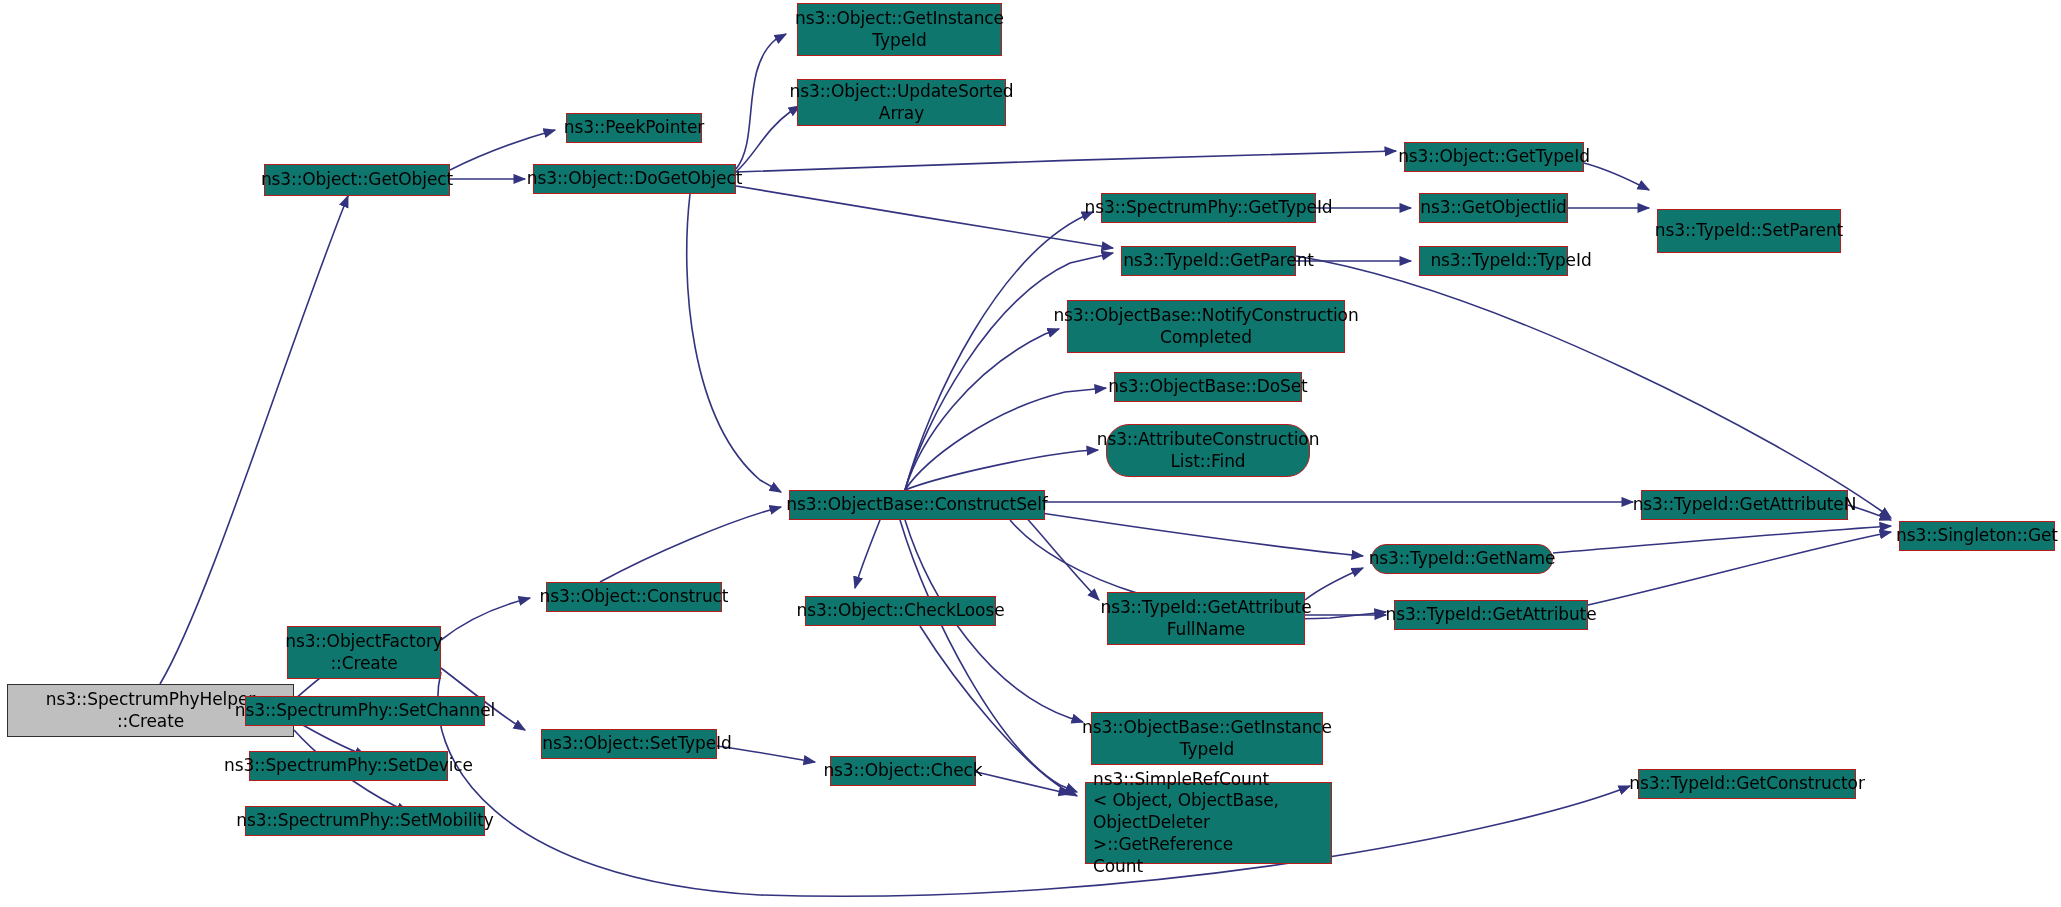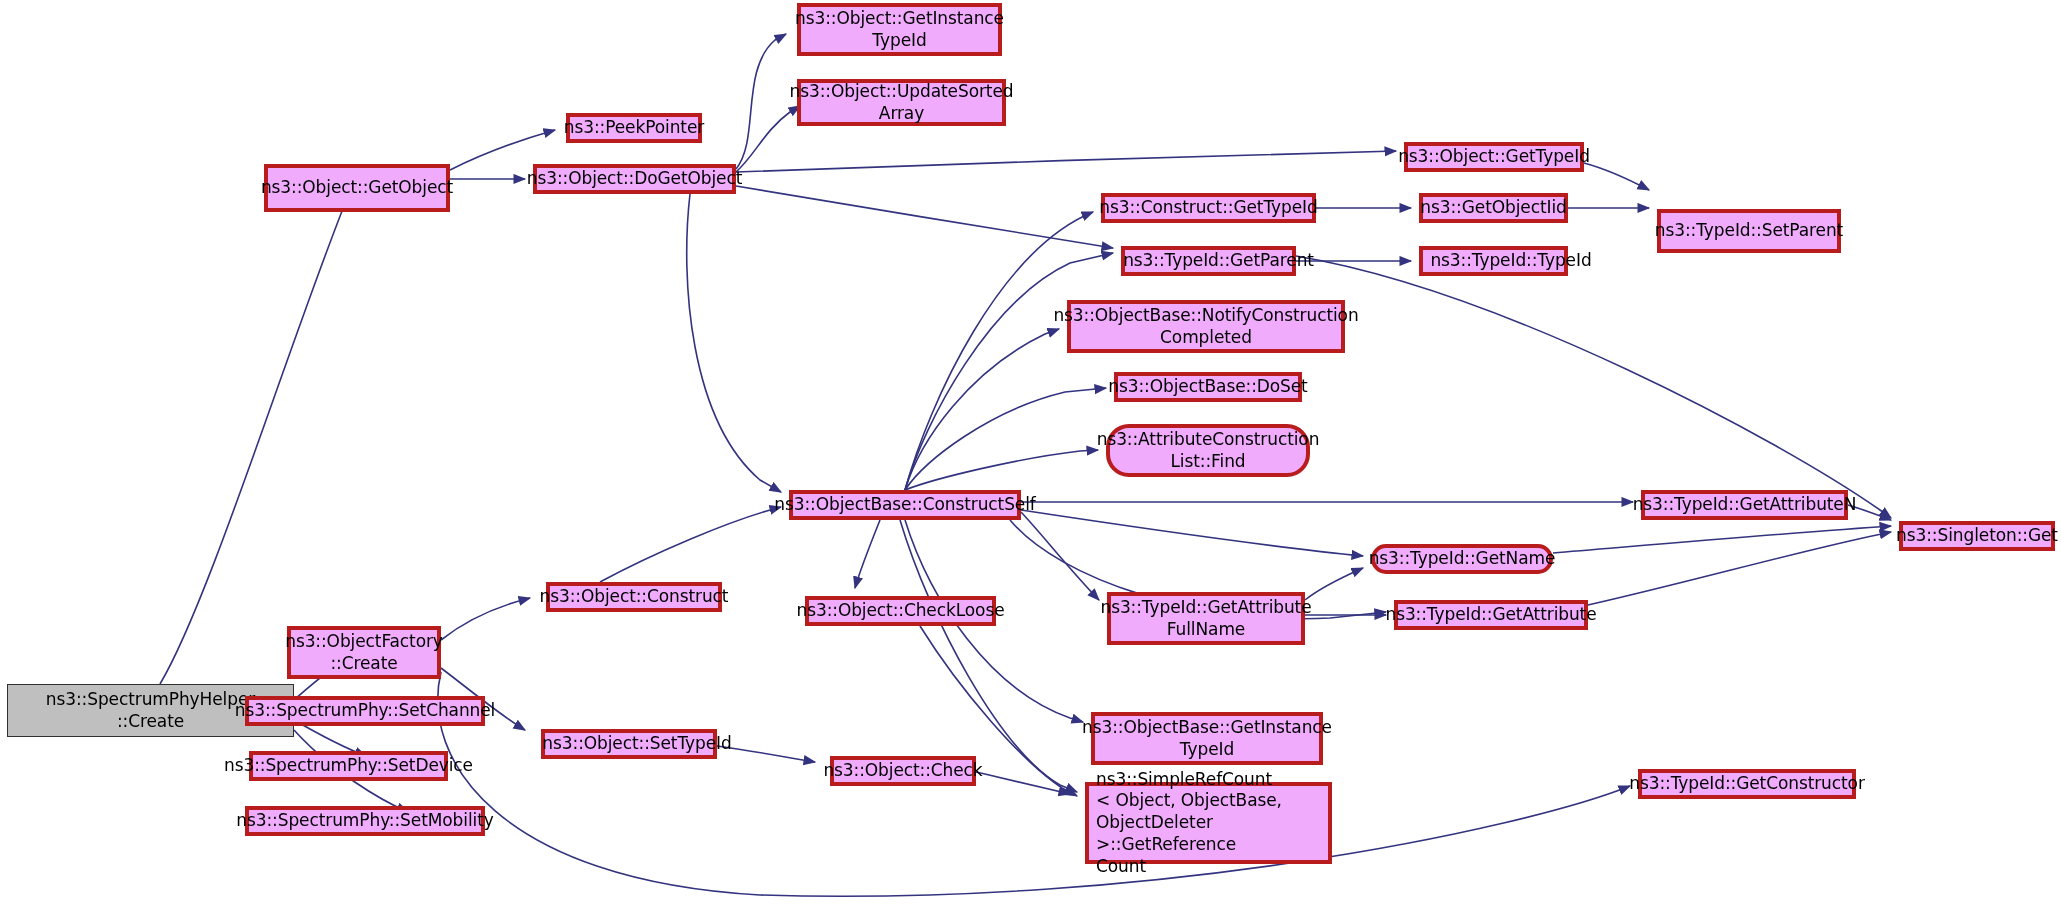--- a/index.html
+++ b/index.html
@@ -18,22 +18,22 @@
     position: absolute;
     left: 0;
     top: 0;
     width: 2061px;
     height: 907px;
     overflow: visible;
   }
   .node {
     position: absolute;
     box-sizing: border-box;
-    border: 4px solid #b91c1c;
-    background: #f0abfc;
+    border: 1px solid #b91c1c;
+    background: #0f766e;
     color: #000000;
     display: flex;
     align-items: center;
     justify-content: center;
     text-align: center;
     font-size: 17px;
     line-height: 1.28;
     white-space: pre-line;
     letter-spacing: -0.1px;
     padding: 0 4px;
@@ -98,39 +98,39 @@
         <path d="M 441,640 C 460,625 490,608 530,598" fill="none" stroke="#33337f" stroke-width="1.6" marker-end="url(#arrow)"></path>
         <path d="M 441,668 C 470,690 500,715 525,730" fill="none" stroke="#33337f" stroke-width="1.6" marker-end="url(#arrow)"></path>
         <path d="M 441,672 C 420,760 500,880 760,895 C 1150,907 1520,830 1630,786" fill="none" stroke="#33337f" stroke-width="1.6" marker-end="url(#arrow)"></path>
         <path d="M 717,746 C 760,752 790,758 815,762" fill="none" stroke="#33337f" stroke-width="1.6" marker-end="url(#arrow)"></path>
         <path d="M 976,772 C 1010,780 1045,788 1070,794" fill="none" stroke="#33337f" stroke-width="1.6" marker-end="url(#arrow)"></path>
       </g>
   </svg>
   <div id="node-layer">
       <div class="node highlight" style="left: 7px; top: 684px; width: 287px; height: 53px;">ns3::SpectrumPhyHelper
 ::Create</div>
-      <div class="node" style="left: 264px; top: 164px; width: 186px; height: 48px;">ns3::Object::GetObject</div>
+      <div class="node" style="left: 264px; top: 164px; width: 186px; height: 32px;">ns3::Object::GetObject</div>
       <div class="node" style="left: 533px; top: 164px; width: 203px; height: 30px;">ns3::Object::DoGetObject</div>
       <div class="node" style="left: 566px; top: 113px; width: 136px; height: 30px;">ns3::PeekPointer</div>
       <div class="node" style="left: 797px; top: 3px; width: 205px; height: 53px;">ns3::Object::GetInstance
 TypeId</div>
       <div class="node" style="left: 797px; top: 79px; width: 209px; height: 47px;">ns3::Object::UpdateSorted
 Array</div>
       <div class="node" style="left: 1404px; top: 142px; width: 180px; height: 30px;">ns3::Object::GetTypeId</div>
-      <div class="node" style="left: 1101px; top: 193px; width: 215px; height: 30px;">ns3::Construct::GetTypeId</div>
+      <div class="node" style="left: 1101px; top: 193px; width: 215px; height: 30px;">ns3::SpectrumPhy::GetTypeId</div>
       <div class="node" style="left: 1419px; top: 193px; width: 149px; height: 30px;">ns3::GetObjectIid</div>
       <div class="node" style="left: 1657px; top: 193px; width: 184px; height: 44px; margin-top: 16px;">ns3::TypeId::SetParent</div>
       <div class="node" style="left: 1121px; top: 246px; width: 175px; height: 30px; padding-left: 24px;">ns3::TypeId::GetParent</div>
       <div class="node" style="left: 1419px; top: 246px; width: 149px; height: 30px; padding-left: 39px;">ns3::TypeId::TypeId</div>
       <div class="node" style="left: 1067px; top: 300px; width: 278px; height: 53px;">ns3::ObjectBase::NotifyConstruction
 Completed</div>
       <div class="node" style="left: 1114px; top: 372px; width: 188px; height: 30px;">ns3::ObjectBase::DoSet</div>
       <div class="node" style="left: 1106px; top: 424px; width: 204px; height: 53px; border-radius: 23px;">ns3::AttributeConstruction
 List::Find</div>
-      <div class="node" style="left: 789px; top: 490px; width: 232px; height: 30px;">ns3::ObjectBase::ConstructSelf</div>
+      <div class="node" style="left: 789px; top: 490px; width: 256px; height: 30px;">ns3::ObjectBase::ConstructSelf</div>
       <div class="node" style="left: 1641px; top: 490px; width: 207px; height: 30px;">ns3::TypeId::GetAttributeN</div>
       <div class="node" style="left: 1899px; top: 521px; width: 156px; height: 30px;">ns3::Singleton::Get</div>
       <div class="node" style="left: 1371px; top: 544px; width: 182px; height: 30px; border-radius: 15px;">ns3::TypeId::GetName</div>
       <div class="node" style="left: 546px; top: 582px; width: 176px; height: 30px;">ns3::Object::Construct</div>
       <div class="node" style="left: 805px; top: 596px; width: 191px; height: 30px;">ns3::Object::CheckLoose</div>
       <div class="node" style="left: 1107px; top: 592px; width: 198px; height: 53px;">ns3::TypeId::GetAttribute
 FullName</div>
       <div class="node" style="left: 1394px; top: 600px; width: 194px; height: 30px;">ns3::TypeId::GetAttribute</div>
       <div class="node" style="left: 287px; top: 626px; width: 154px; height: 53px;">ns3::ObjectFactory
 ::Create</div>

